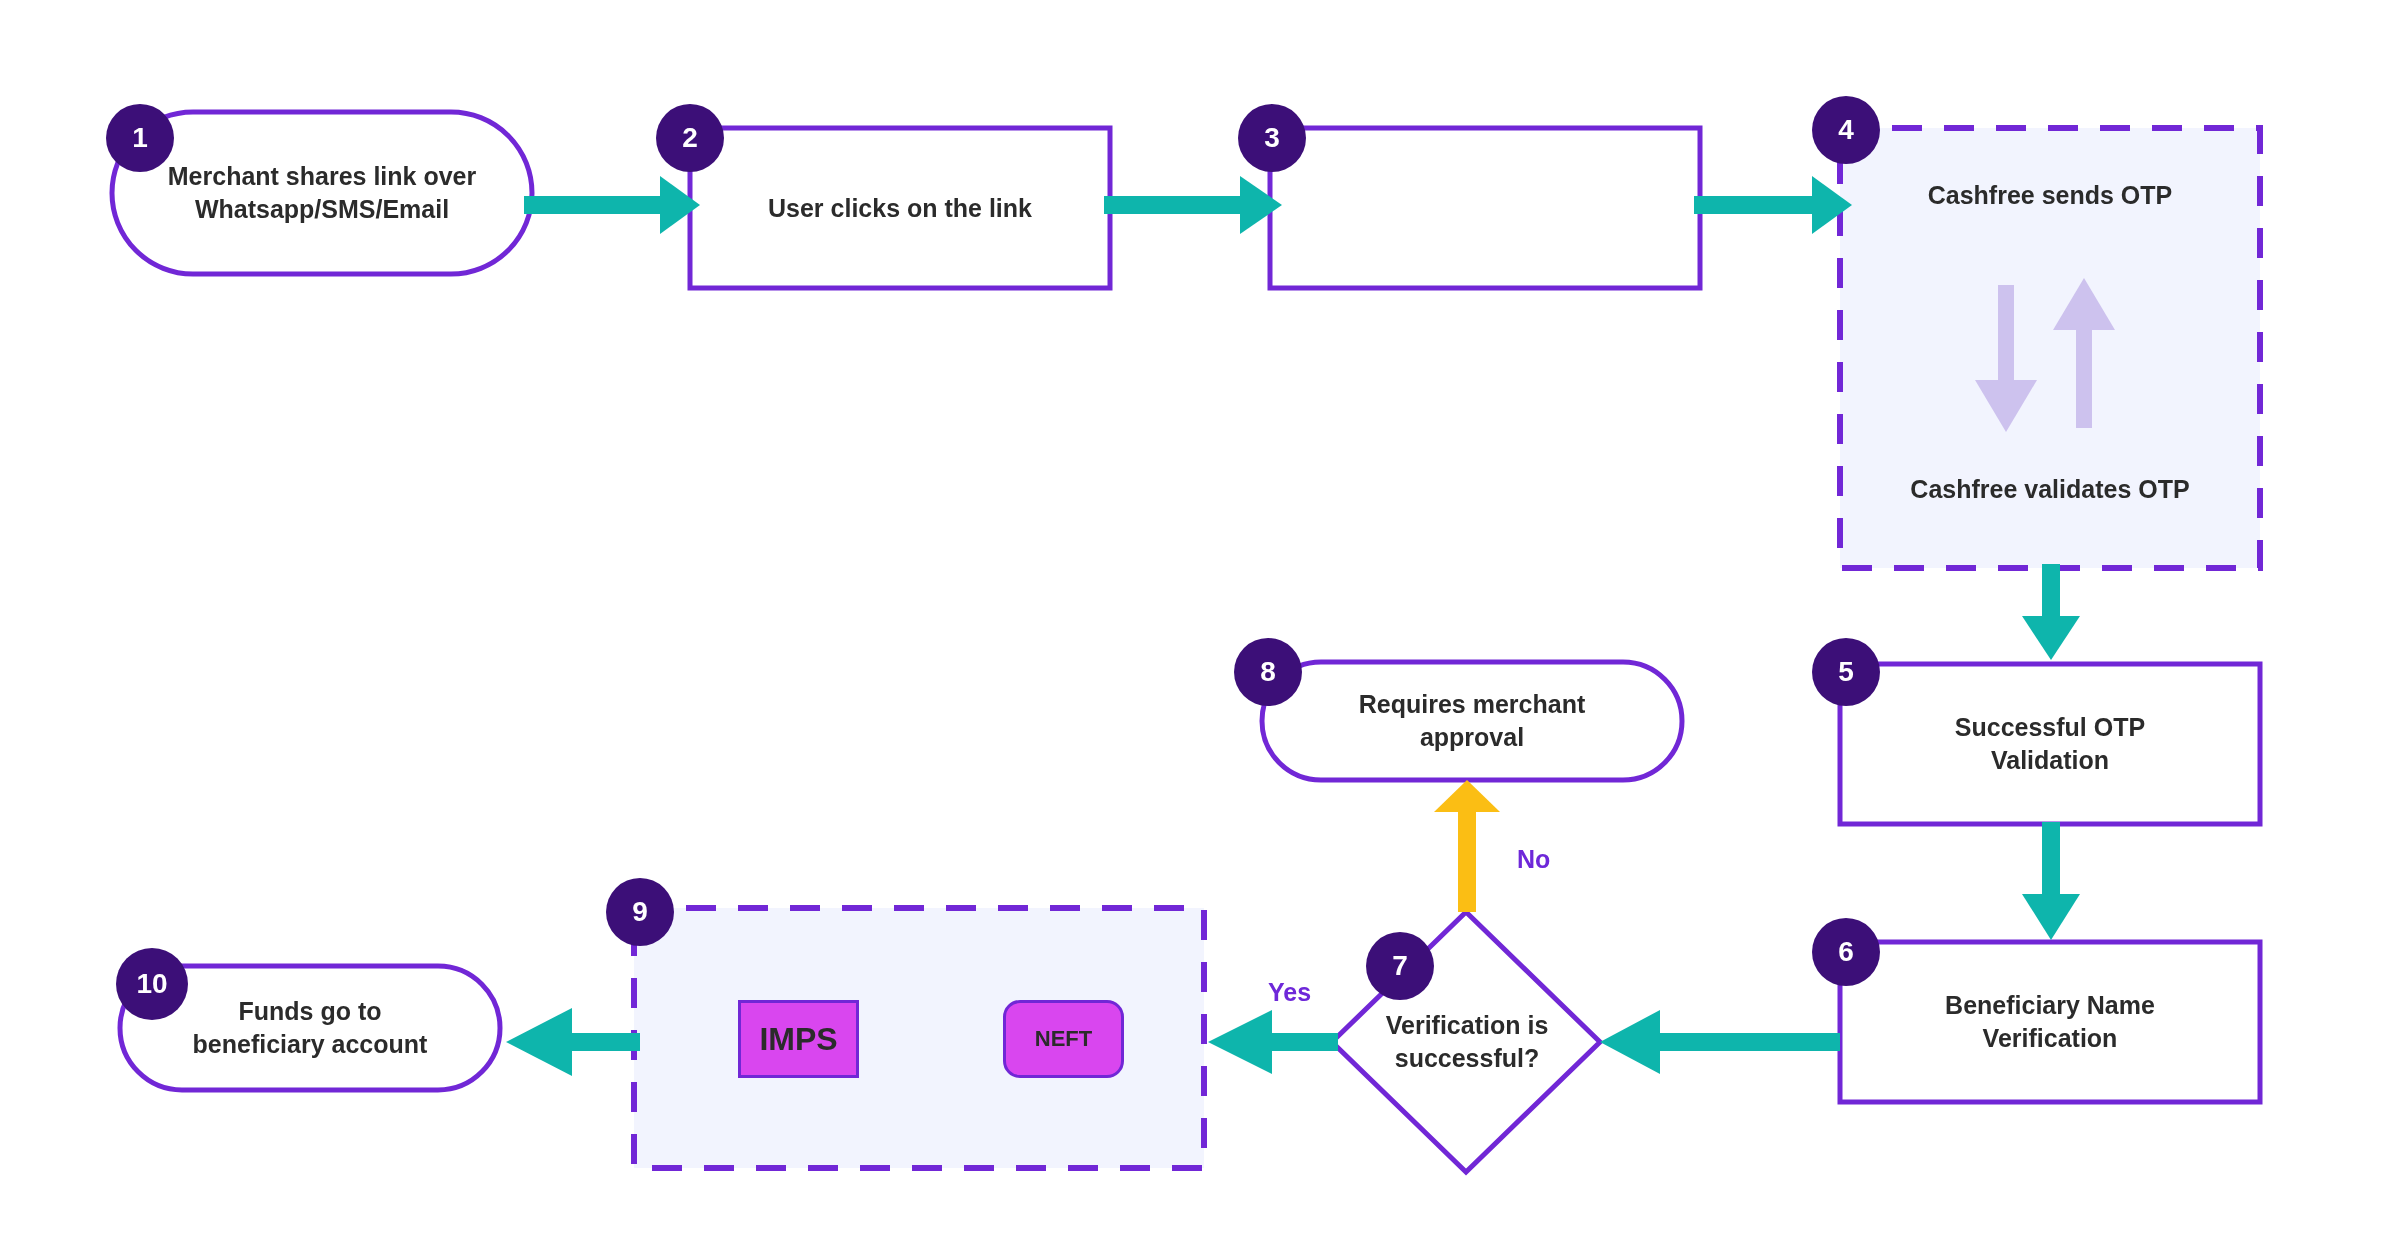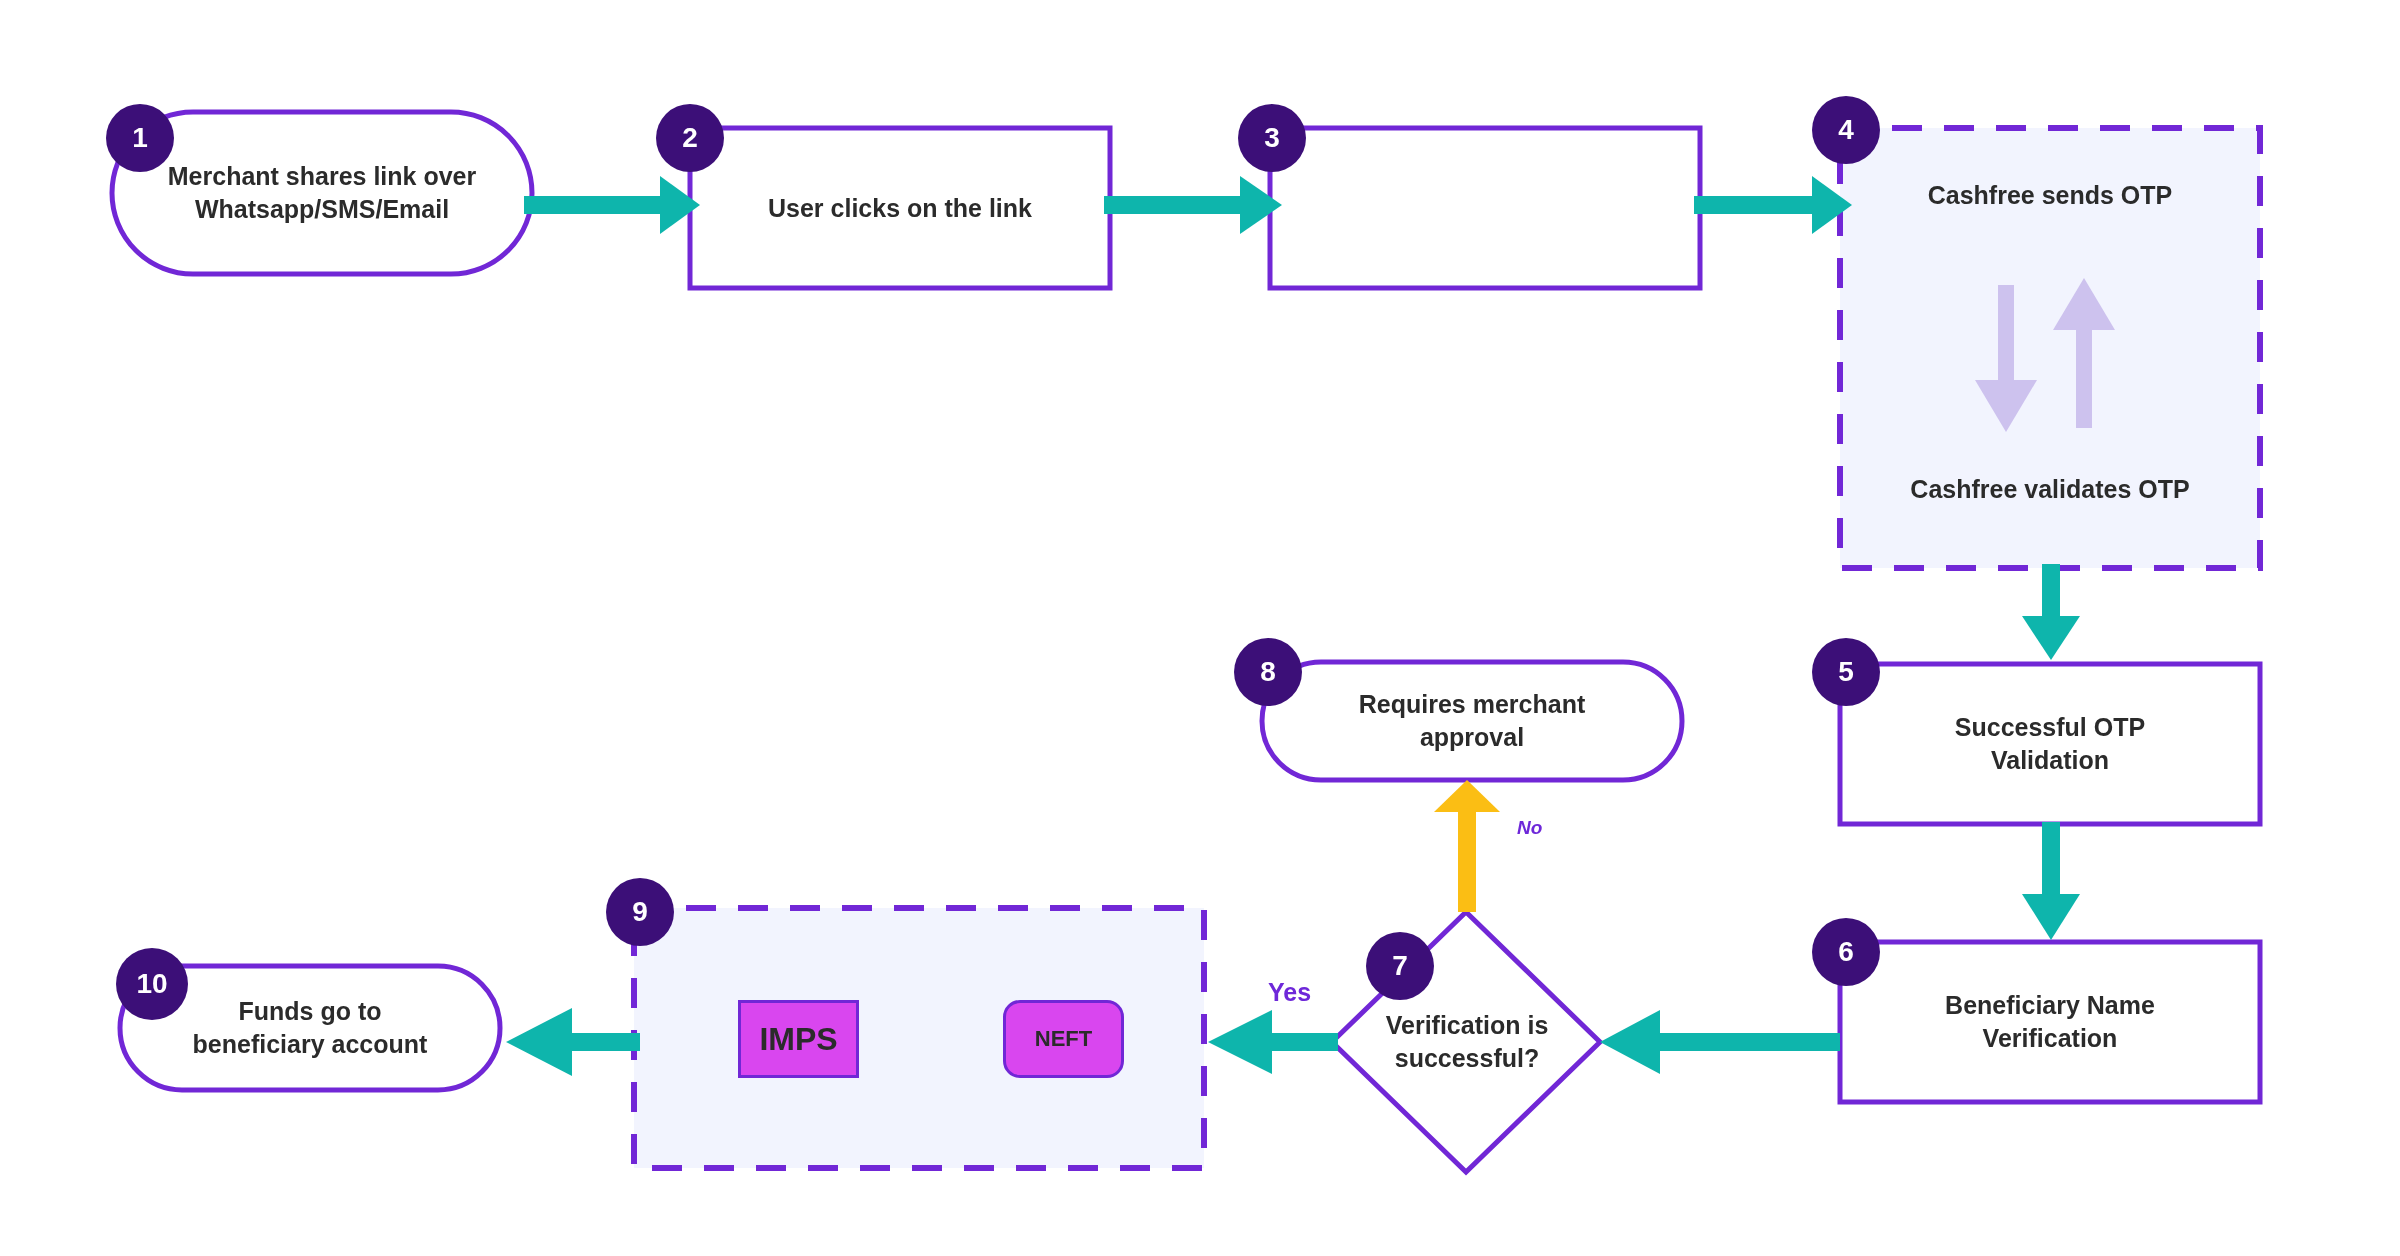--- a/index.html
+++ b/index.html
@@ -153,17 +153,17 @@
   <div class="node-label" style="left:1262px;top:662px;width:420px;height:118px;font-size:25px;white-space:pre-line;">Requires merchant
 approval</div>
 
   <div class="node-label" style="left:120px;top:966px;width:380px;height:124px;font-size:25px;white-space:pre-line;">Funds go to
 beneficiary account</div>
 
   <div class="rail-label" style="left:738px;top:1000px;width:115px;height:72px;font-size:32px;">IMPS</div>
 
   <div class="rail-label" style="left:1003px;top:1000px;width:115px;height:72px;font-size:22px;border-radius:17px;">NEFT</div>
 
-  <div class="edge-label" style="left:1517px;top:817px;font-size:19px;font-style:italic;">No</div>
+  <div class="edge-label" style="left:1517px;top:845px;font-size:25px;">No</div>
 
   <div class="edge-label" style="left:1268px;top:978px;font-size:25px;">Yes</div>
 
 </div>
 
 </body></html>

